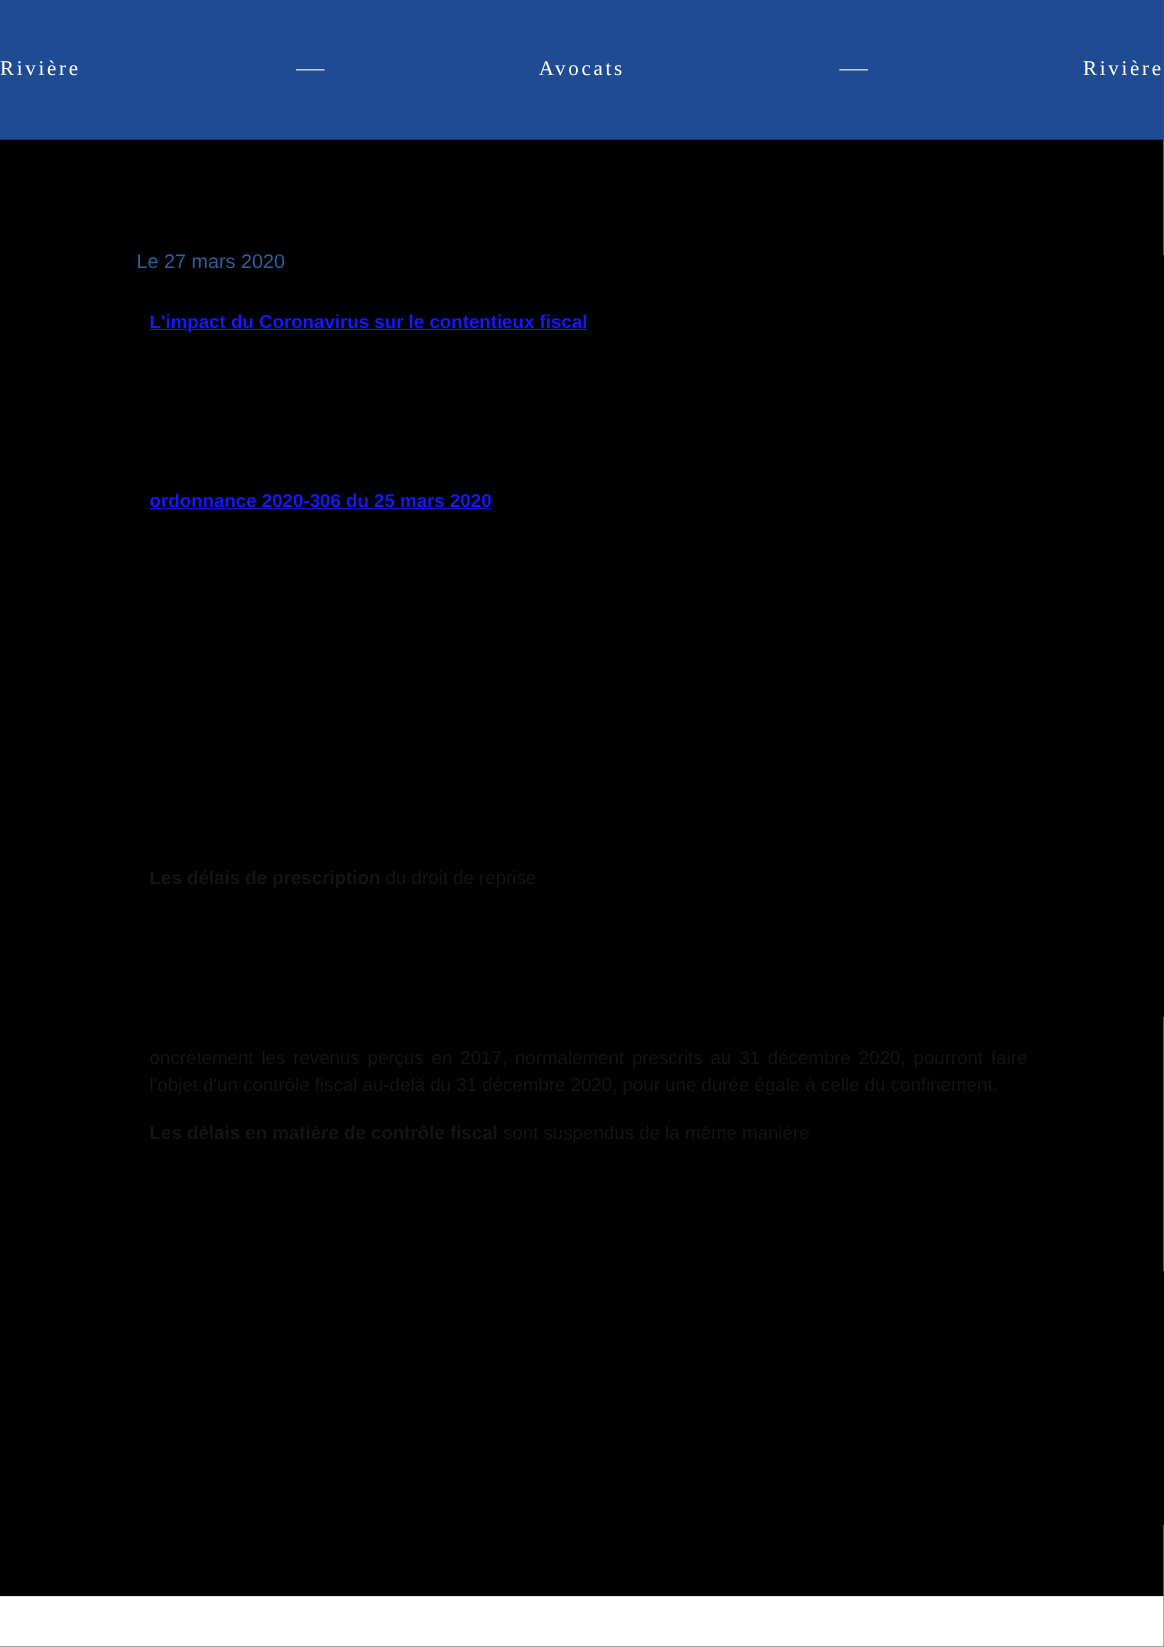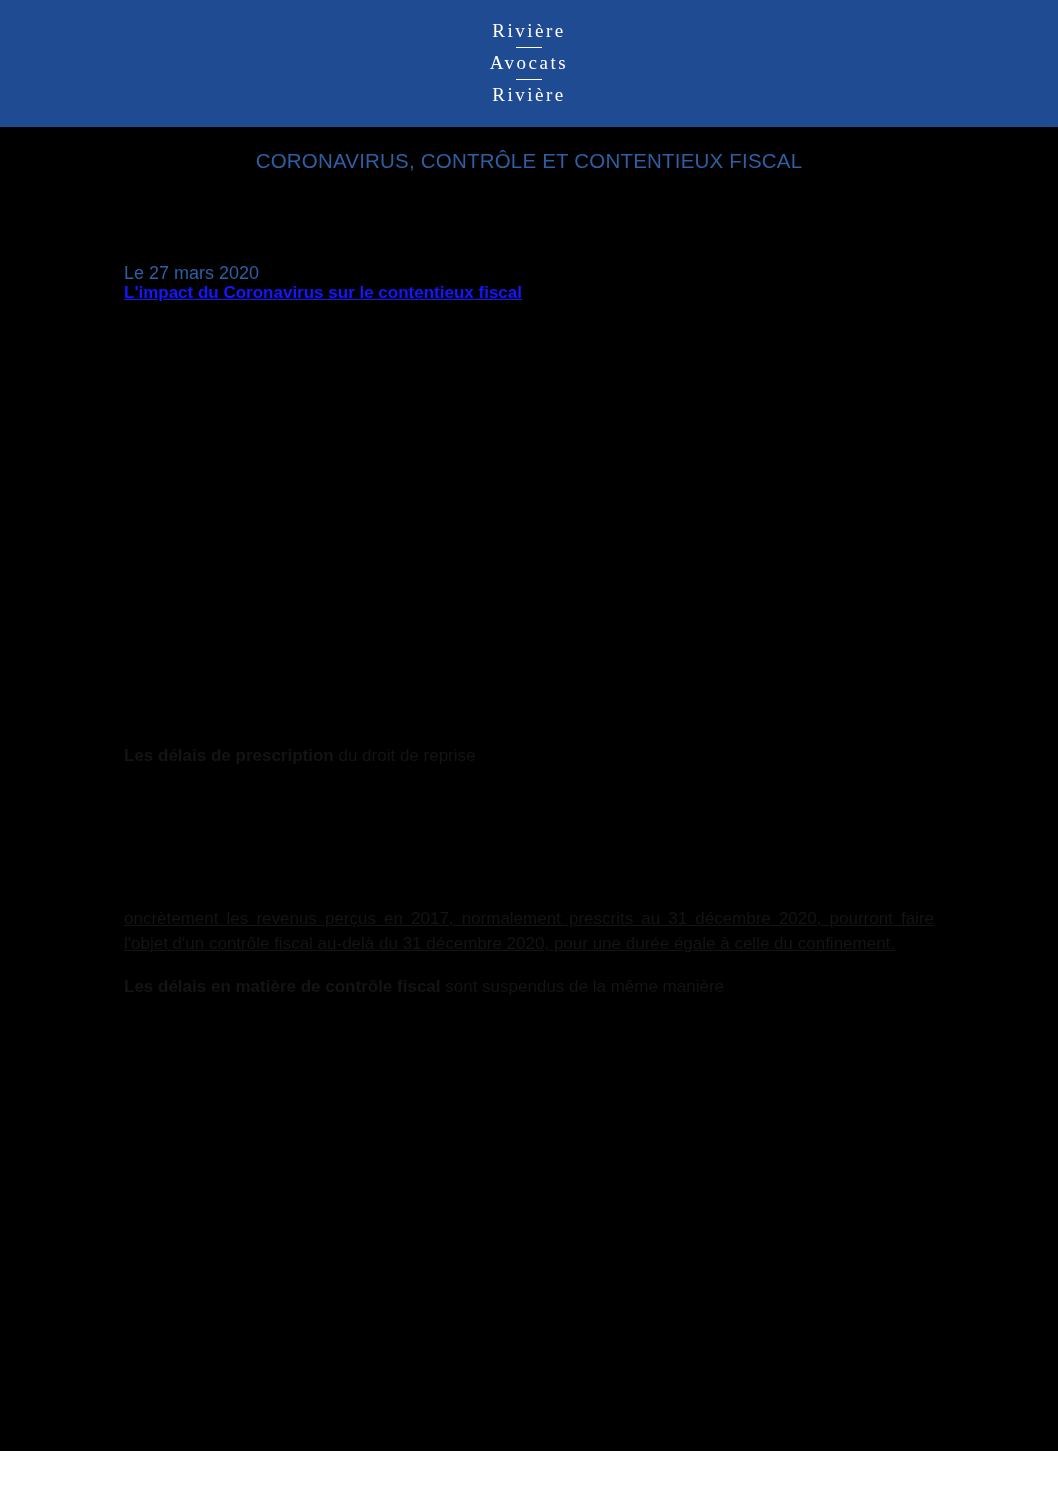--- a/index.html
+++ b/index.html
@@ -19,21 +19,21 @@
   }
   
   .header-band {
     position: absolute;
     top: 0;
     left: 0;
     width: 1058px;
     height: 127px;
     background: #1f4b93;
     display: flex;
-    flex-direction: column;
+    flex-direction: row;
     align-items: center;
     justify-content: center;
   }
   .logo-line {
     color: #ffffff;
     font-family: "Liberation Serif", serif;
     font-size: 19px;
     letter-spacing: 2.5px;
     line-height: 1.1;
     text-align: center;
@@ -58,38 +58,36 @@
     line-height: 30px;
   }
   .doc-title .line2 { display: block; }
 
   .doc-date {
     position: absolute;
     top: 228px;
     left: 124px;
     color: #2e5fa3;
     font-size: 18px;
-    margin-top: 35px;
   }
 
   
   .content {
     position: absolute;
     top: 280px;
     left: 124px;
     width: 810px;
     color: #000000;
     font-size: 17px;
     line-height: 25px;
     text-align: justify;
   }
   .content p {
-    margin: 0 0 18px 0;
+    margin: 0 0 18px 12px;
     text-align: justify;
-    text-decoration: underline;
   }
   .link {
     color: #1616ff;
     text-decoration: underline;
     font-weight: bold;
   }
   .dark-text {
     color: #141414;
   }
   .dark-bold {
@@ -115,35 +113,37 @@
 
   <div class="header-band">
     <div class="logo-line">Rivière</div>
     <div class="logo-rule"></div>
     <div class="logo-line">Avocats</div>
     <div class="logo-rule"></div>
     <div class="logo-line">Rivière</div>
   </div>
 
   <div class="doc-title">
-    <span>CORONAVIRUS, CONTRÔLE ET CONTENTIEUX FISCAL</span>
   </div>
 
   <div class="doc-date">
     <span>Le 27 mars 2020</span>
   </div>
 
   <div class="content">
 
     <p>
       <span class="link">L'impact du Coronavirus sur le contentieux fiscal</span>
     </p>
 
     <div class="spacer-lg"></div>
 
+    <p>
+      <span class="link">ordonnance 2020-306 du 25 mars 2020</span>
+    </p>
 
     <div class="spacer-lg"></div>
     <div class="spacer-lg"></div>
     <div class="spacer-md"></div>
 
     <p>
       <span class="dark-bold">Les délais de prescription</span><span class="dark-text"> du droit de reprise</span>
     </p>
 
     <div class="spacer-lg"></div>

